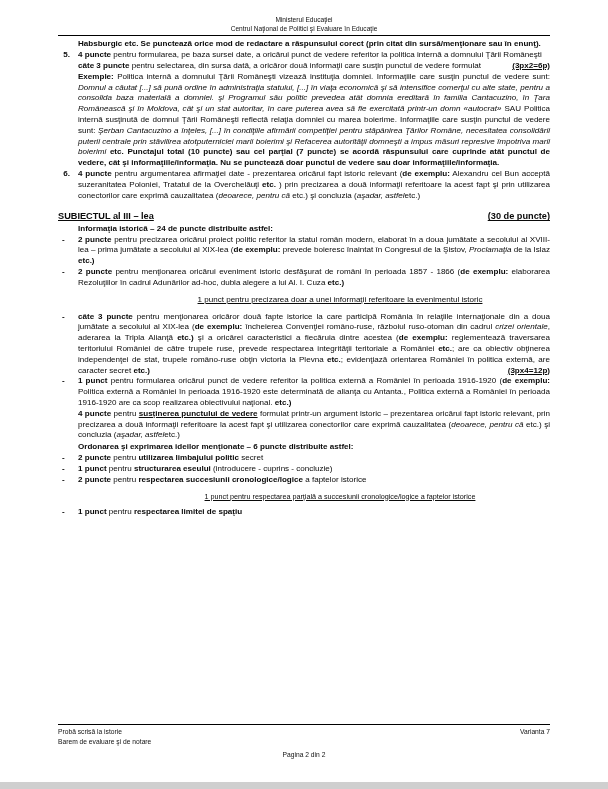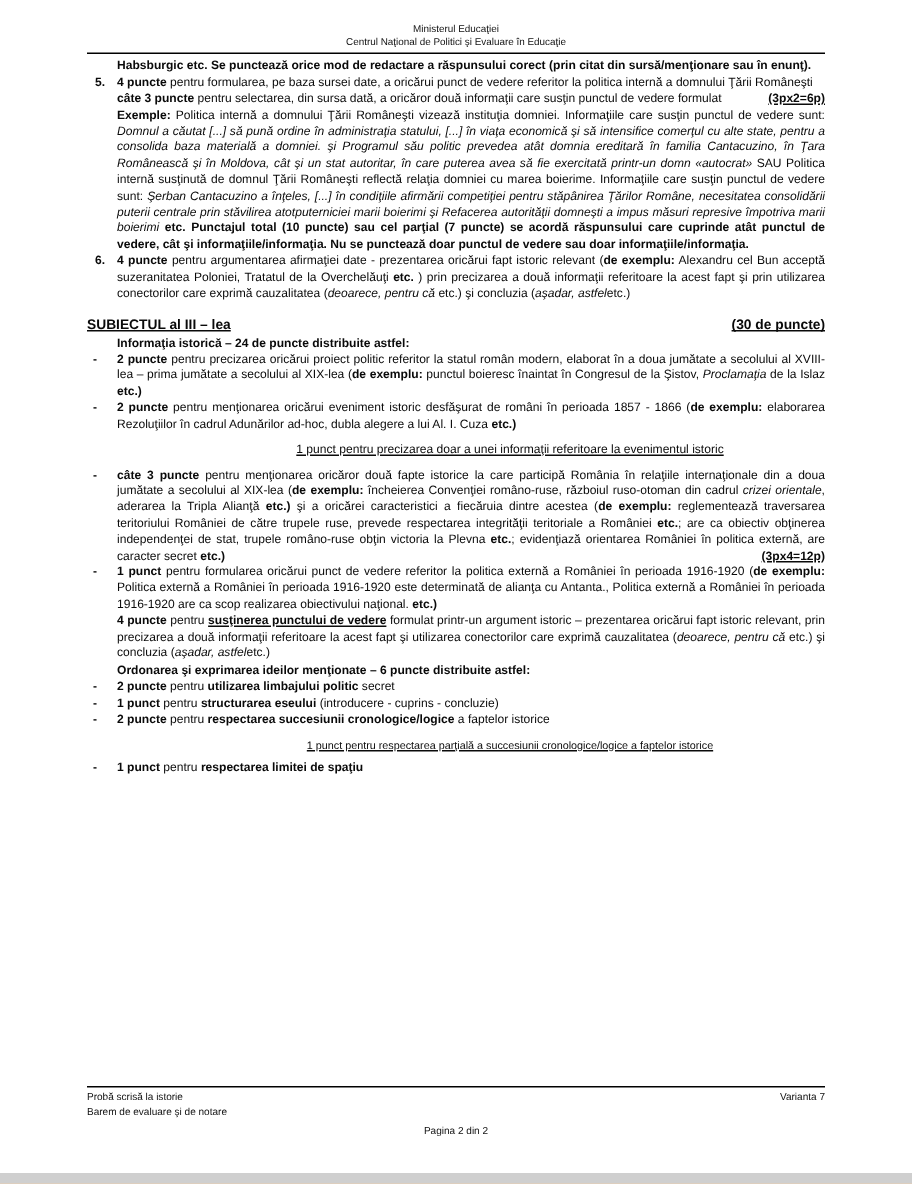--- a/index.html
+++ b/index.html
@@ -6,21 +6,21 @@
     margin: 0;
     padding: 0;
     background: #c8c8c8;
   }
   body {
     font-family: "Liberation Sans", sans-serif;
   }
   .page {
     width: 608px;
     height: 789px;
-    background: #fdba74;
+    background: #4d7c0f;
     position: relative;
     box-sizing: border-box;
     overflow: hidden;
     margin: 0 auto;
   }
   .sheet {
     position: absolute;
     left: 0;
     top: 0;
     width: 608px;
@@ -194,21 +194,21 @@
 
         <div class="subject-row">
           <span class="left">SUBIECTUL al III – lea</span>
           <span class="right">(30 de puncte)</span>
         </div>
 
         <div class="section-title">Informaţia istorică – 24 de puncte distribuite astfel:</div>
 
         <div class="dash-item">
           <span class="dash">-</span>
-          <b>2 puncte</b><span> pentru precizarea oricărui proiect politic referitor la statul român modern, elaborat în a doua jumătate a secolului al XVIII-lea – prima jumătate a secolului al XIX-lea (</span><b>de exemplu:</b><span> punctul boieresc înaintat în Congresul de la Şistov, </span><i>Proclamaţia</i><span> de la Islaz </span><b>etc.)</b>
+          <b>2 puncte</b><span> pentru precizarea oricărui proiect politic referitor la statul român modern, elaborat în a doua jumătate a secolului al XVIII-lea – prima jumătate a secolului al XIX-lea (</span><b>de exemplu:</b><span> prevede boieresc înaintat în Congresul de la Şistov, </span><i>Proclamaţia</i><span> de la Islaz </span><b>etc.)</b>
         </div>
 
         <div class="dash-item">
           <span class="dash">-</span>
           <b>2 puncte</b><span> pentru menţionarea oricărui eveniment istoric desfăşurat de români în perioada 1857 - 1866 (</span><b>de exemplu:</b><span> elaborarea Rezoluţiilor în cadrul Adunărilor ad-hoc, dubla alegere a lui Al. I. Cuza </span><b>etc.)</b>
         </div>
 
         <div class="deep-indent">1 punct pentru precizarea doar a unei informaţii referitoare la evenimentul istoric</div>
 
         <div class="dash-item">

